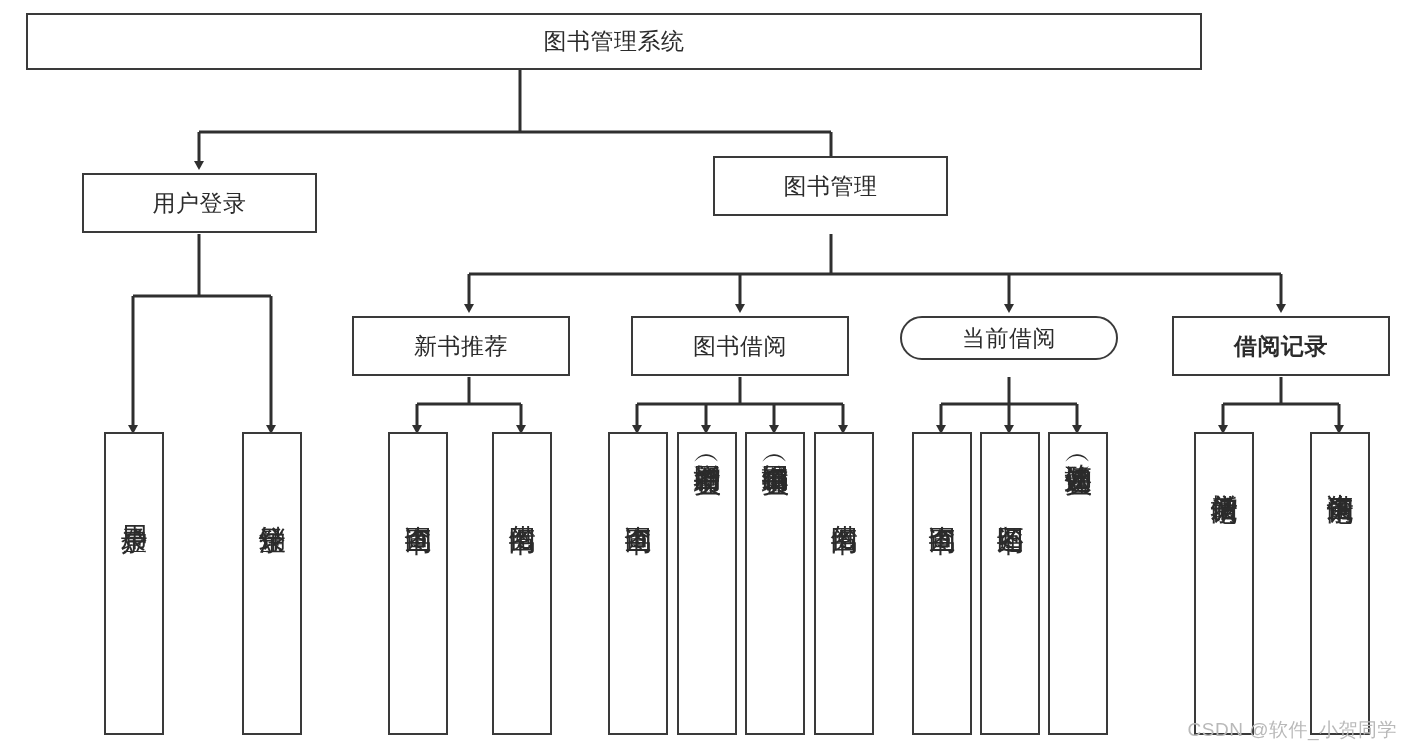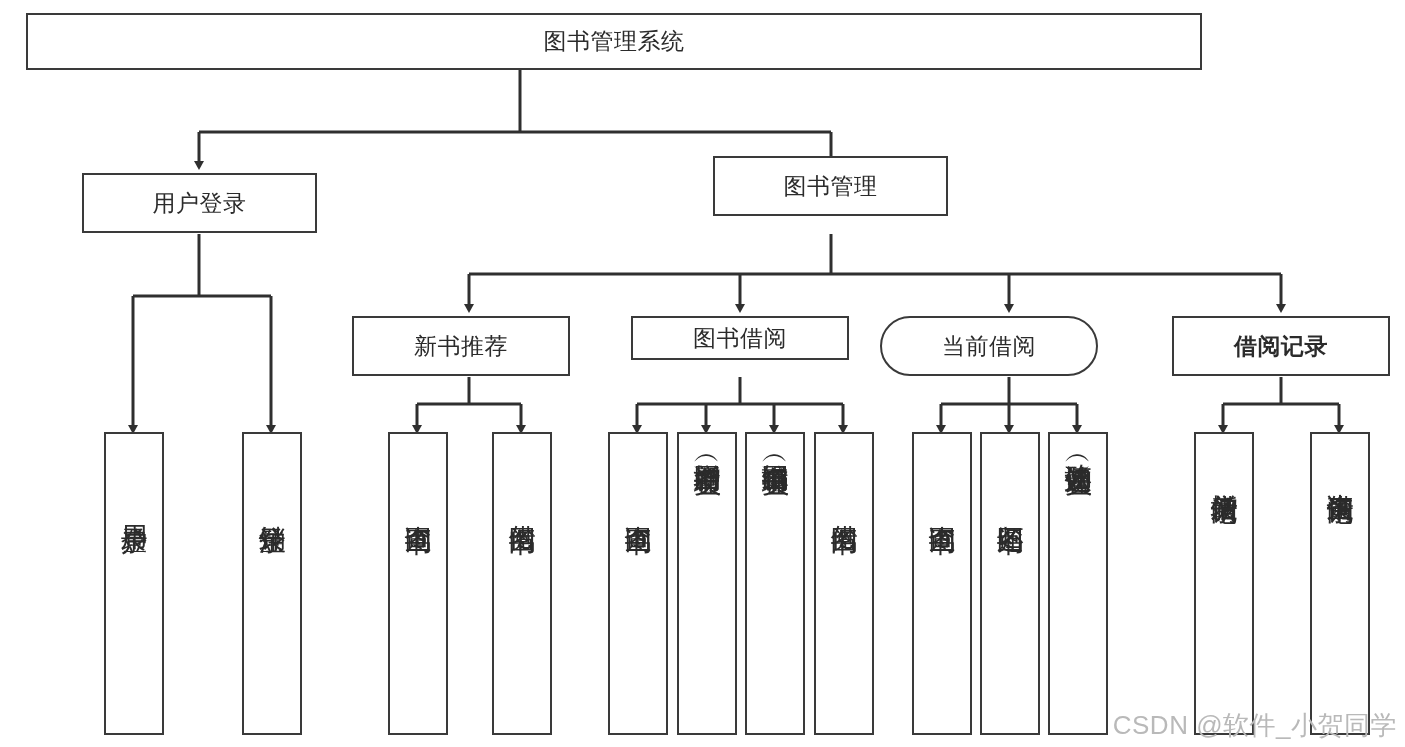--- a/index.html
+++ b/index.html
@@ -63,21 +63,21 @@
   .node.leaf.short .label {
     margin-top: 62px;
   }
   .node.leaf.mid .label {
     margin-top: 30px;
   }
   #watermark {
     position: absolute;
     right: 8px;
     bottom: 4px;
-    font-size: 26px;
+    font-size: 19px;
     color: #b9b9b9;
     white-space: nowrap;
     letter-spacing: 0.5px;
   }
 </style>
 </head>
 <body>
 
 <div id="diagram-root">
 
@@ -138,24 +138,24 @@
   <div class="node horiz" style="left:82px; top:173px; width:235px; height:60px;">
     <span class="label">用户登录</span>
   </div>
   <div class="node horiz" style="left:713px; top:156px; width:235px; height:60px;">
     <span class="label">图书管理</span>
   </div>
 
   <div class="node horiz" style="left:340px; top:316px; width:218px; height:60px;margin-left:12px;">
     <span class="label">新书推荐</span>
   </div>
-  <div class="node horiz" style="left:631px; top:316px; width:218px; height:44px;">
+  <div class="node horiz" style="left:631px; top:316px; width:218px; height:60px;">
     <span class="label">图书借阅</span>
   </div>
-  <div class="node horiz" style="left:880px; top:316px; width:218px; height:60px;border-radius:30px;">
+  <div class="node horiz" style="left:900px; top:316px; width:218px; height:44px;border-radius:30px;">
     <span class="label">当前借阅</span>
   </div>
   <div class="node horiz" style="left:1172px; top:316px; width:218px; height:60px;font-weight:bold;">
     <span class="label">借阅记录</span>
   </div>
 
   <div class="node leaf short" style="left:104px; top:432px; width:60px; height:303px;">
     <span class="label">用户登录</span>
   </div>
   <div class="node leaf short" style="left:242px; top:432px; width:60px; height:303px;">

